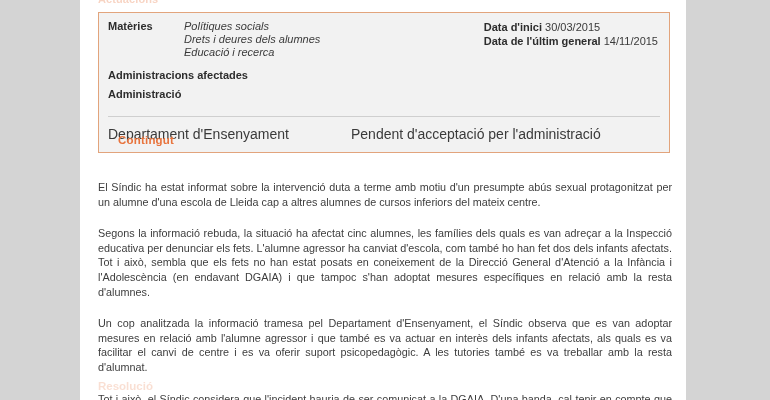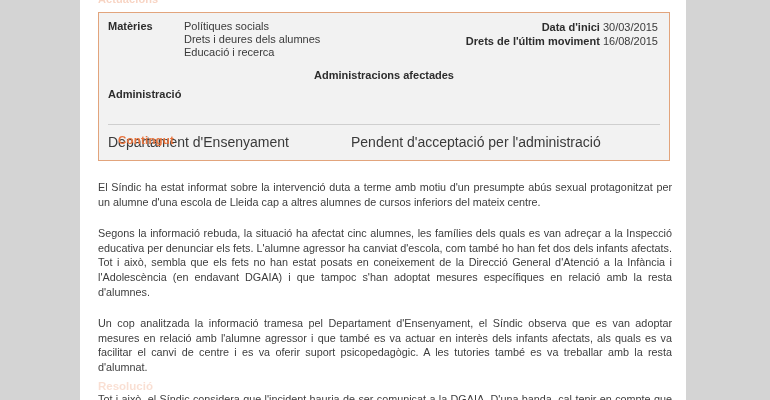--- a/index.html
+++ b/index.html
@@ -84,51 +84,50 @@
     color: #2d2d2d;
     width: 76px;
     flex: 0 0 76px;
     font-size: 11px;
     line-height: 13px;
   }
   .subject-list {
     line-height: 13px;
     font-size: 11px;
     color: #3a3a3a;
+    font-style: italic;
   }
   .subject-list div { white-space: nowrap; }
   .dates-block {
-    text-align: right;
     line-height: 14px;
     font-size: 11px;
     white-space: nowrap;
     padding-right: 2px;
   }
   .dates-block .dlbl {
     font-weight: bold;
     color: #2d2d2d;
   }
   .dates-block .dval {
     color: #3a3a3a;
   }
   .admin-affected {
     font-weight: bold;
     color: #2d2d2d;
     font-size: 11px;
     margin-top: 10px;
     padding-left: 0px;
-    text-align: center;
   }
   .admin-head {
     display: flex;
     font-weight: bold;
     color: #2d2d2d;
     font-size: 11px;
     margin-top: 7px;
-    padding-bottom: 24px;
+    padding-bottom: 16px;
     border-bottom: 1px solid #cfcfcf;
   }
   .admin-head .c1 { width: 243px; flex: 0 0 243px; }
   .admin-head .c2 { flex: 1 1 auto; }
   .admin-row {
     display: flex;
     font-size: 14px;
     color: #3a3a3a;
     padding-top: 9px;
     padding-bottom: 10px;
@@ -197,22 +196,22 @@
               <div>Educació i recerca</div>
             </div>
           </div>
 
           <div class="dates-block">
             <div>
               <span class="dlbl">Data d'inici</span>
               <span class="dval">30/03/2015</span>
             </div>
             <div>
-              <span class="dlbl">Drets de l'últim moviment</span>
-              <span class="dval">16/08/2015</span>
+              <span class="dlbl">Data de l'últim general</span>
+              <span class="dval">14/11/2015</span>
             </div>
           </div>
 
         </div>
 
         <div class="admin-affected">Administracions afectades</div>
 
         <div class="admin-head">
           <div class="c1">Administració</div>
         </div>

